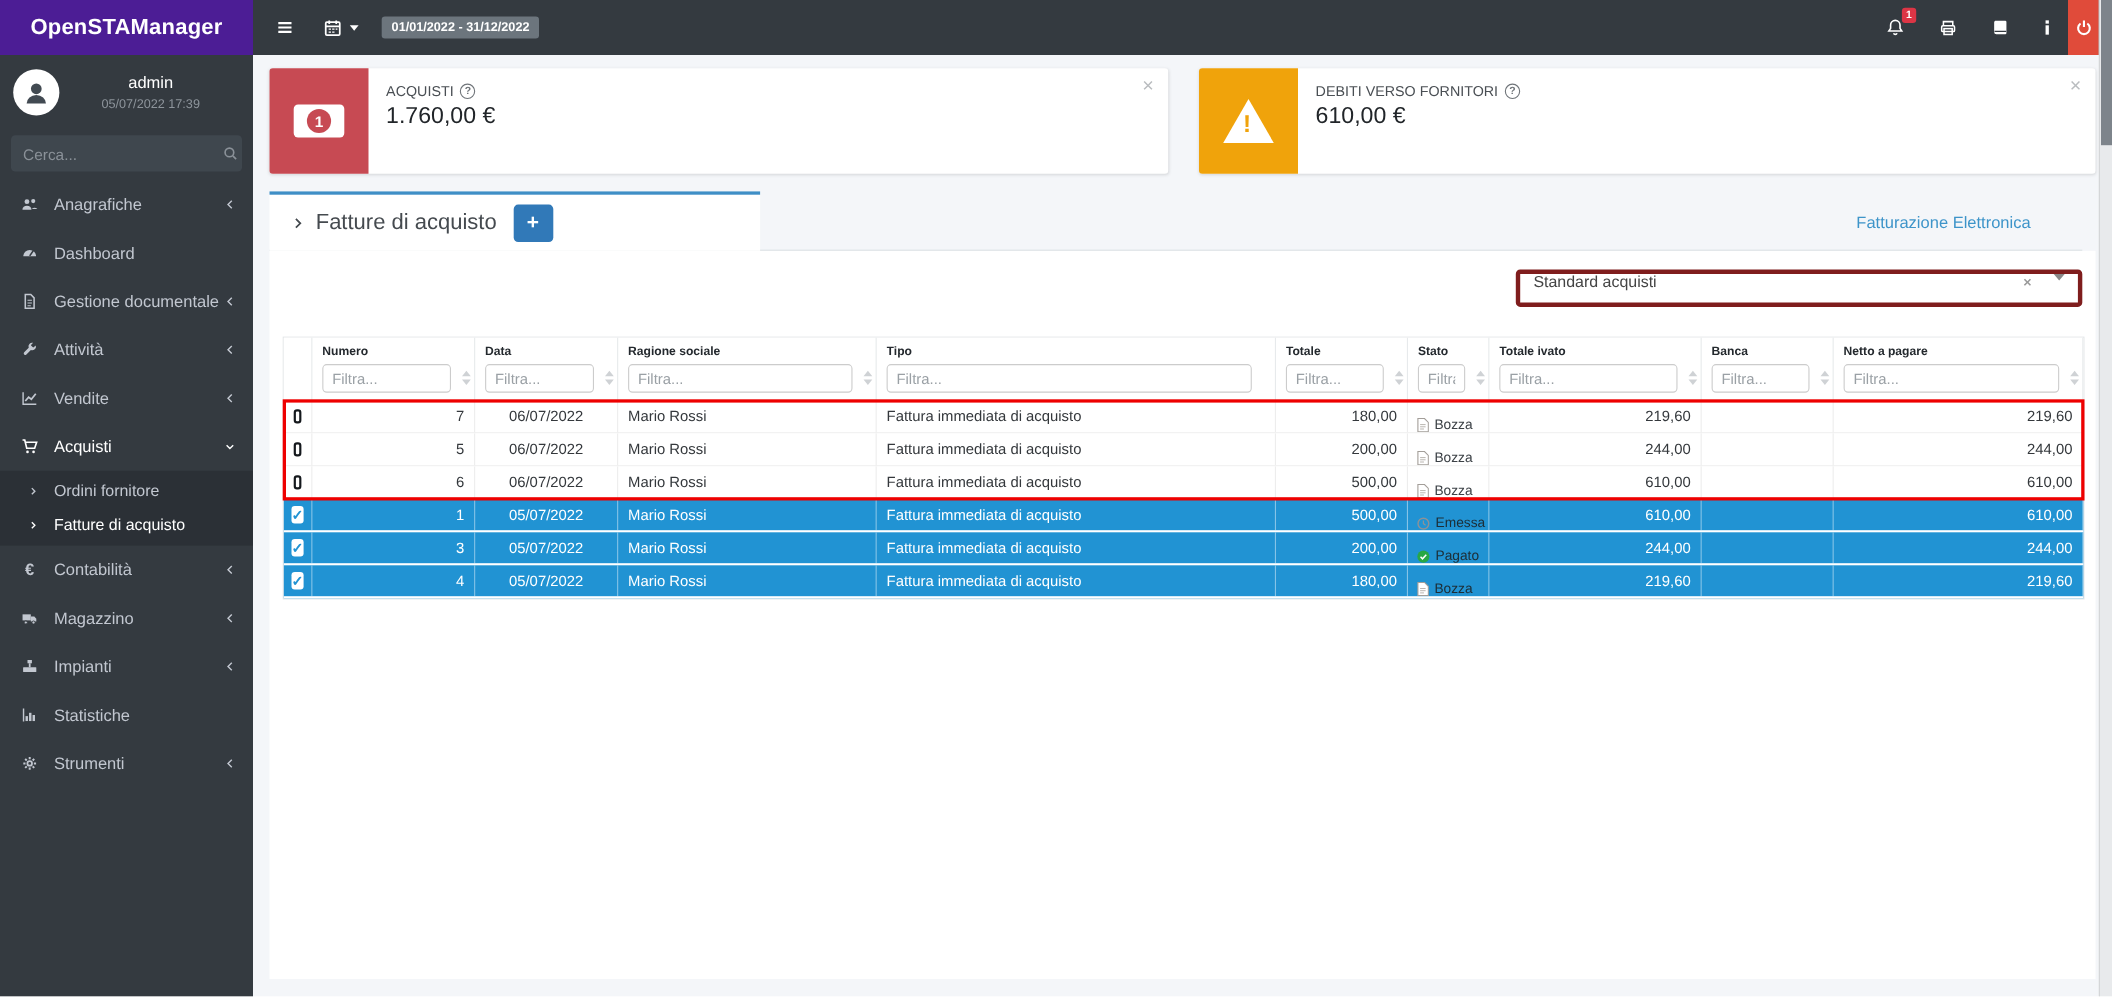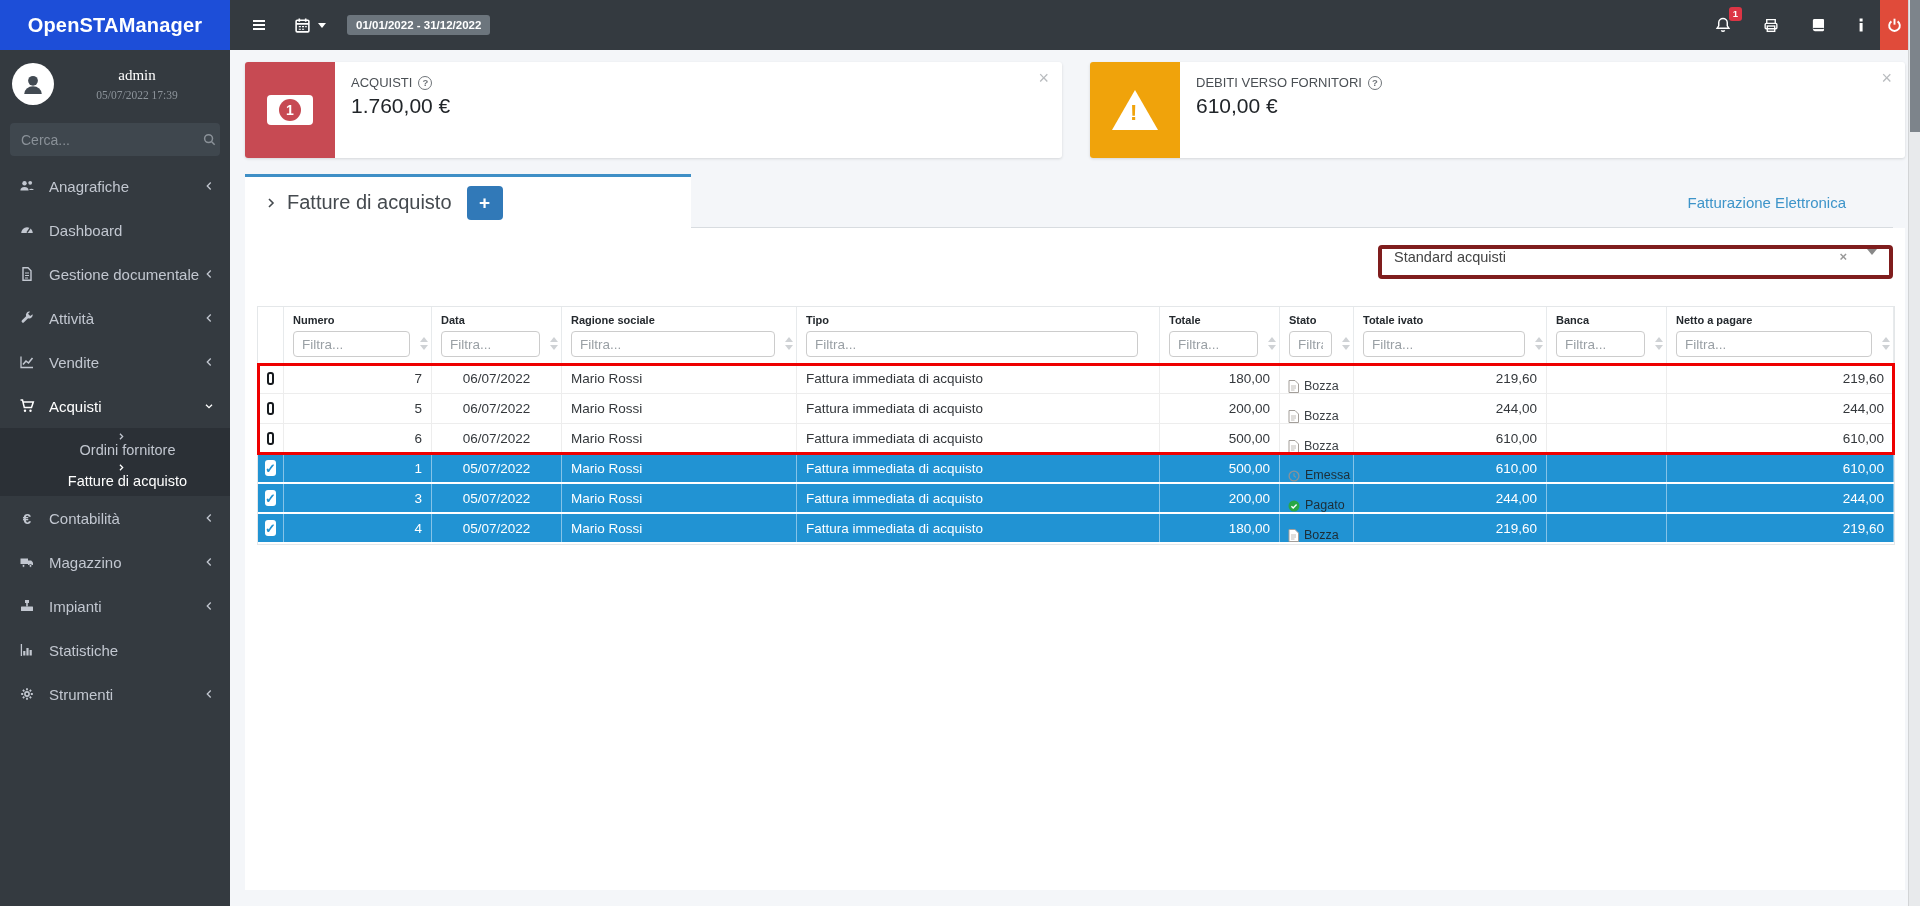--- a/index.html
+++ b/index.html
@@ -6,37 +6,37 @@
   html,body { width:1920px; height:906px; overflow:hidden; }
   body { font-family:"Liberation Sans", sans-serif; background:#fff; position:relative; }
   svg { display:block; }
 
   
   .scrollbar { position:absolute; right:0; top:0; width:12px; height:906px; background:#e8eaec; border-left:1px solid #d2d4d6; z-index:50; }
   .scroll-thumb { position:absolute; top:0; left:1px; width:10px; height:132px; background:#7d848b; }
 
   
   .sidebar { position:absolute; left:0; top:0; width:230px; height:906px; background:#343a40; color:#c2c7d0; z-index:20; }
-  .brand { height:50px; background:#1d4ed8; color:#fff; font-weight:bold; font-size:20px; display:flex; align-items:center; justify-content:center; letter-spacing:.2px; }
-  .user-panel { display:flex; align-items:center; padding:13px 10px 10px 12px;font-family:Liberation Serif, serif; }
+  .brand { height:50px; background:#4c1d95; color:#fff; font-weight:bold; font-size:20px; display:flex; align-items:center; justify-content:center; letter-spacing:.2px; }
+  .user-panel { display:flex; align-items:center; padding:13px 10px 10px 12px; }
   .avatar { width:42px; height:42px; border-radius:50%; background:#fff; display:flex; align-items:center; justify-content:center; flex:none; }
   .user-info { flex:1; text-align:center; }
   .user-name { color:#fff; font-size:15px; }
   .user-date { color:#8d949b; font-size:11.5px; margin-top:5px; }
   .search-box { margin:8px 10px 4px 10px; background:#3f474e; border-radius:4px; height:33px; display:flex; align-items:center; padding:0 11px; }
   .search-input { flex:1; background:transparent; border:none; outline:none; color:#cfd4d9; font-size:14px; }
   .search-input::placeholder { color:#8a9198; }
   .menu { margin-top:8px; }
   .mi { height:44px; display:flex; align-items:center; padding:0 15px 0 16px; font-size:15px; color:#c2c7d0; cursor:pointer; }
   .mi .ic { width:22px; margin-right:11px; display:flex; justify-content:center; color:#c2c7d0; flex:none; }
   .mi .lbl { flex:1; white-space:nowrap; }
   .mi .chev { color:#c2c7d0; display:flex; }
   .mi.open, .mi.open .ic, .mi.open .chev { color:#fff; }
   .submenu { background:#2b3036; padding:3px 0; }
-  .smi { height:31px; display:flex; align-items:center; padding-left:25px; font-size:14.5px; color:#c2c7d0; cursor:pointer;flex-direction:column; }
+  .smi { height:31px; display:flex; align-items:center; padding-left:25px; font-size:14.5px; color:#c2c7d0; cursor:pointer; }
   .smi .chev { margin-right:13px; display:flex; color:inherit; }
   .smi.active { color:#fff; }
 
   
   .topbar { position:absolute; left:230px; top:0; width:1678px; height:50px; background:#343a40; display:flex; align-items:center; color:#fff; z-index:10; }
   .tb-ic { display:flex; align-items:center; padding:0 13px; height:100%; cursor:pointer; color:#fff; }
   .cal-wrap { display:flex; align-items:center; gap:7px; }
   .caret { width:0; height:0; border-left:4.5px solid transparent; border-right:4.5px solid transparent; border-top:5px solid #fff; }
   .date-badge { background:#6c757d; color:#fff; font-size:11.5px; font-weight:bold; padding:4px 9px; border-radius:3px; margin-left:8px; cursor:pointer; }
   .tb-right { margin-left:auto; display:flex; align-items:stretch; height:100%; }

